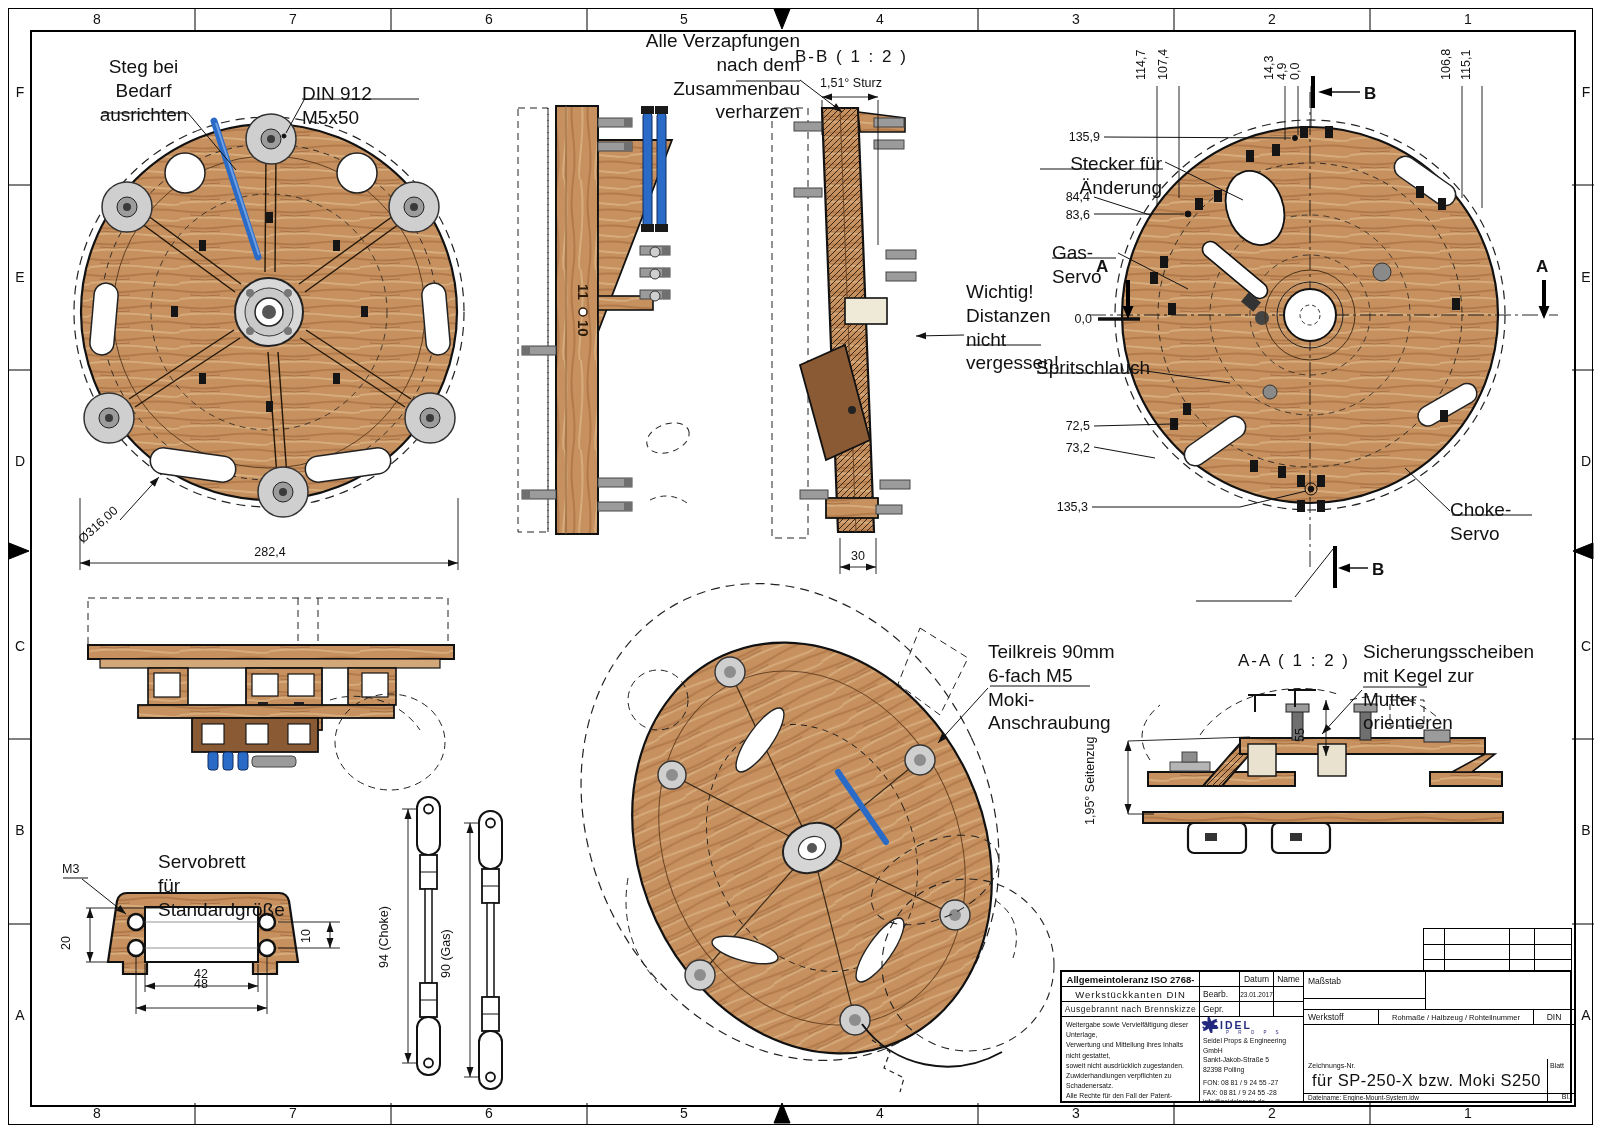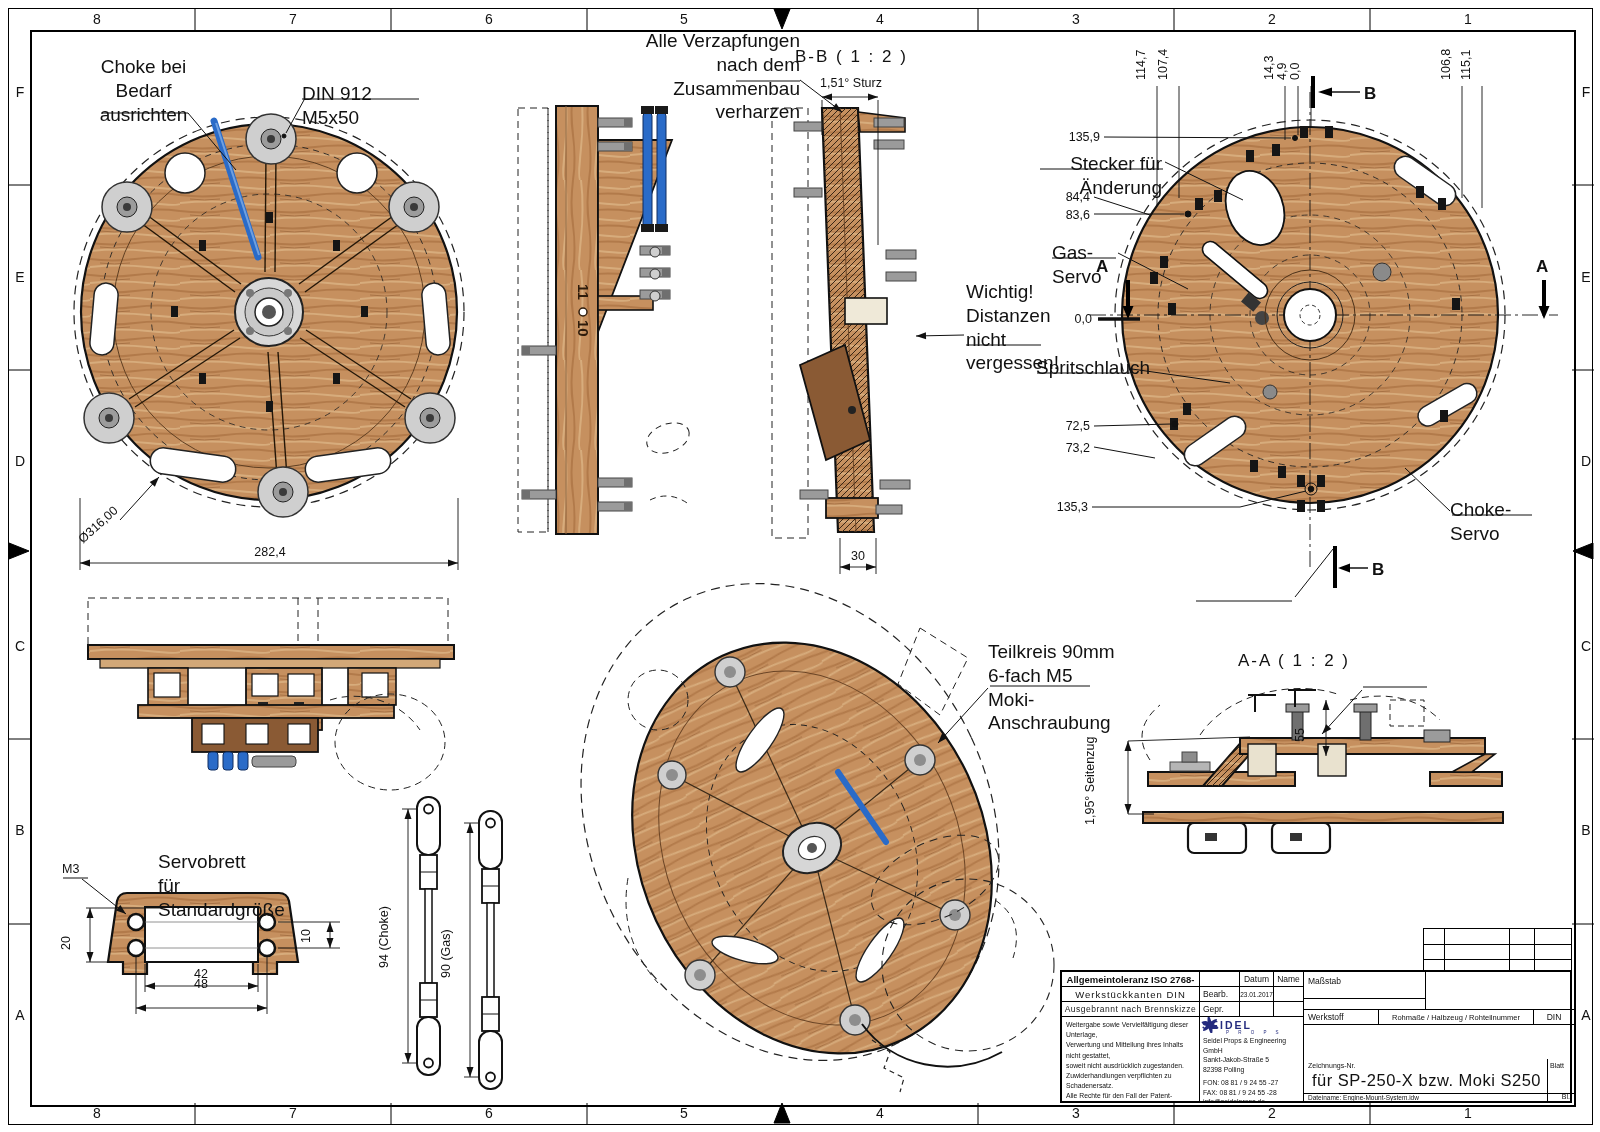--- a/index.html
+++ b/index.html
@@ -585,21 +585,21 @@
   <span class="zoneL" style="left:11px;top:638px">C</span>
   <span class="zoneL" style="left:11px;top:822px">B</span>
   <span class="zoneL" style="left:11px;top:1007px">A</span>
   <span class="zoneL" style="left:1577px;top:84px">F</span>
   <span class="zoneL" style="left:1577px;top:269px">E</span>
   <span class="zoneL" style="left:1577px;top:453px">D</span>
   <span class="zoneL" style="left:1577px;top:638px">C</span>
   <span class="zoneL" style="left:1577px;top:822px">B</span>
   <span class="zoneL" style="left:1577px;top:1007px">A</span>
 
-  <div class="lbl c" style="left:96px;top:55px;width:95px">Choke bei
+  <div class="lbl c" style="left:96px;top:55px;width:95px">Steg bei
 Bedarf
 ausrichten</div>
   <div class="lbl" style="left:302px;top:82px;width:125px">DIN 912 M5x50</div>
   <div class="rot45" style="left:85px;top:532px">Ø316,00</div>
   <div class="lbl c dimtxt" style="left:240px;top:545px;width:60px">282,4</div>
 
   <div class="rot90" style="left:592px;top:284px">11</div>
   <div class="rot90" style="left:592px;top:320px">10</div>
 
   <div class="lbl r" style="left:642px;top:29px;width:158px">Alle Verzapfungen
@@ -635,20 +635,23 @@
 
   <div class="lbl mark" style="left:1364px;top:83px">B</div>
   <div class="lbl mark" style="left:1372px;top:559px">B</div>
   <div class="lbl mark" style="left:1096px;top:256px">A</div>
   <div class="lbl mark" style="left:1536px;top:256px">A</div>
 
   <div class="lbl big" style="left:1238px;top:650px;width:140px">A-A ( 1 : 2 )</div>
   <div class="lbl" style="left:988px;top:640px;width:160px">Teilkreis 90mm
 6-fach M5
 Moki-Anschraubung</div>
+  <div class="lbl" style="left:1363px;top:640px;width:165px">Sicherungsscheiben
+mit Kegel zur Mutter
+orientieren</div>
   <div class="rot" style="left:1098px;top:810px">1,95° Seitenzug</div>
   <div class="rot" style="left:1308px;top:727px">55</div>
 
   <div class="lbl" style="left:158px;top:850px;width:150px">Servobrett
 für Standardgröße</div>
   <div class="lbl dimtxt" style="left:62px;top:862px;width:30px">M3</div>
   <div class="rot" style="left:74px;top:935px">20</div>
   <div class="rot" style="left:314px;top:928px">10</div>
   <div class="lbl c dimtxt" style="left:186px;top:967px;width:30px">42</div>
   <div class="lbl c dimtxt" style="left:186px;top:977px;width:30px">48</div>

